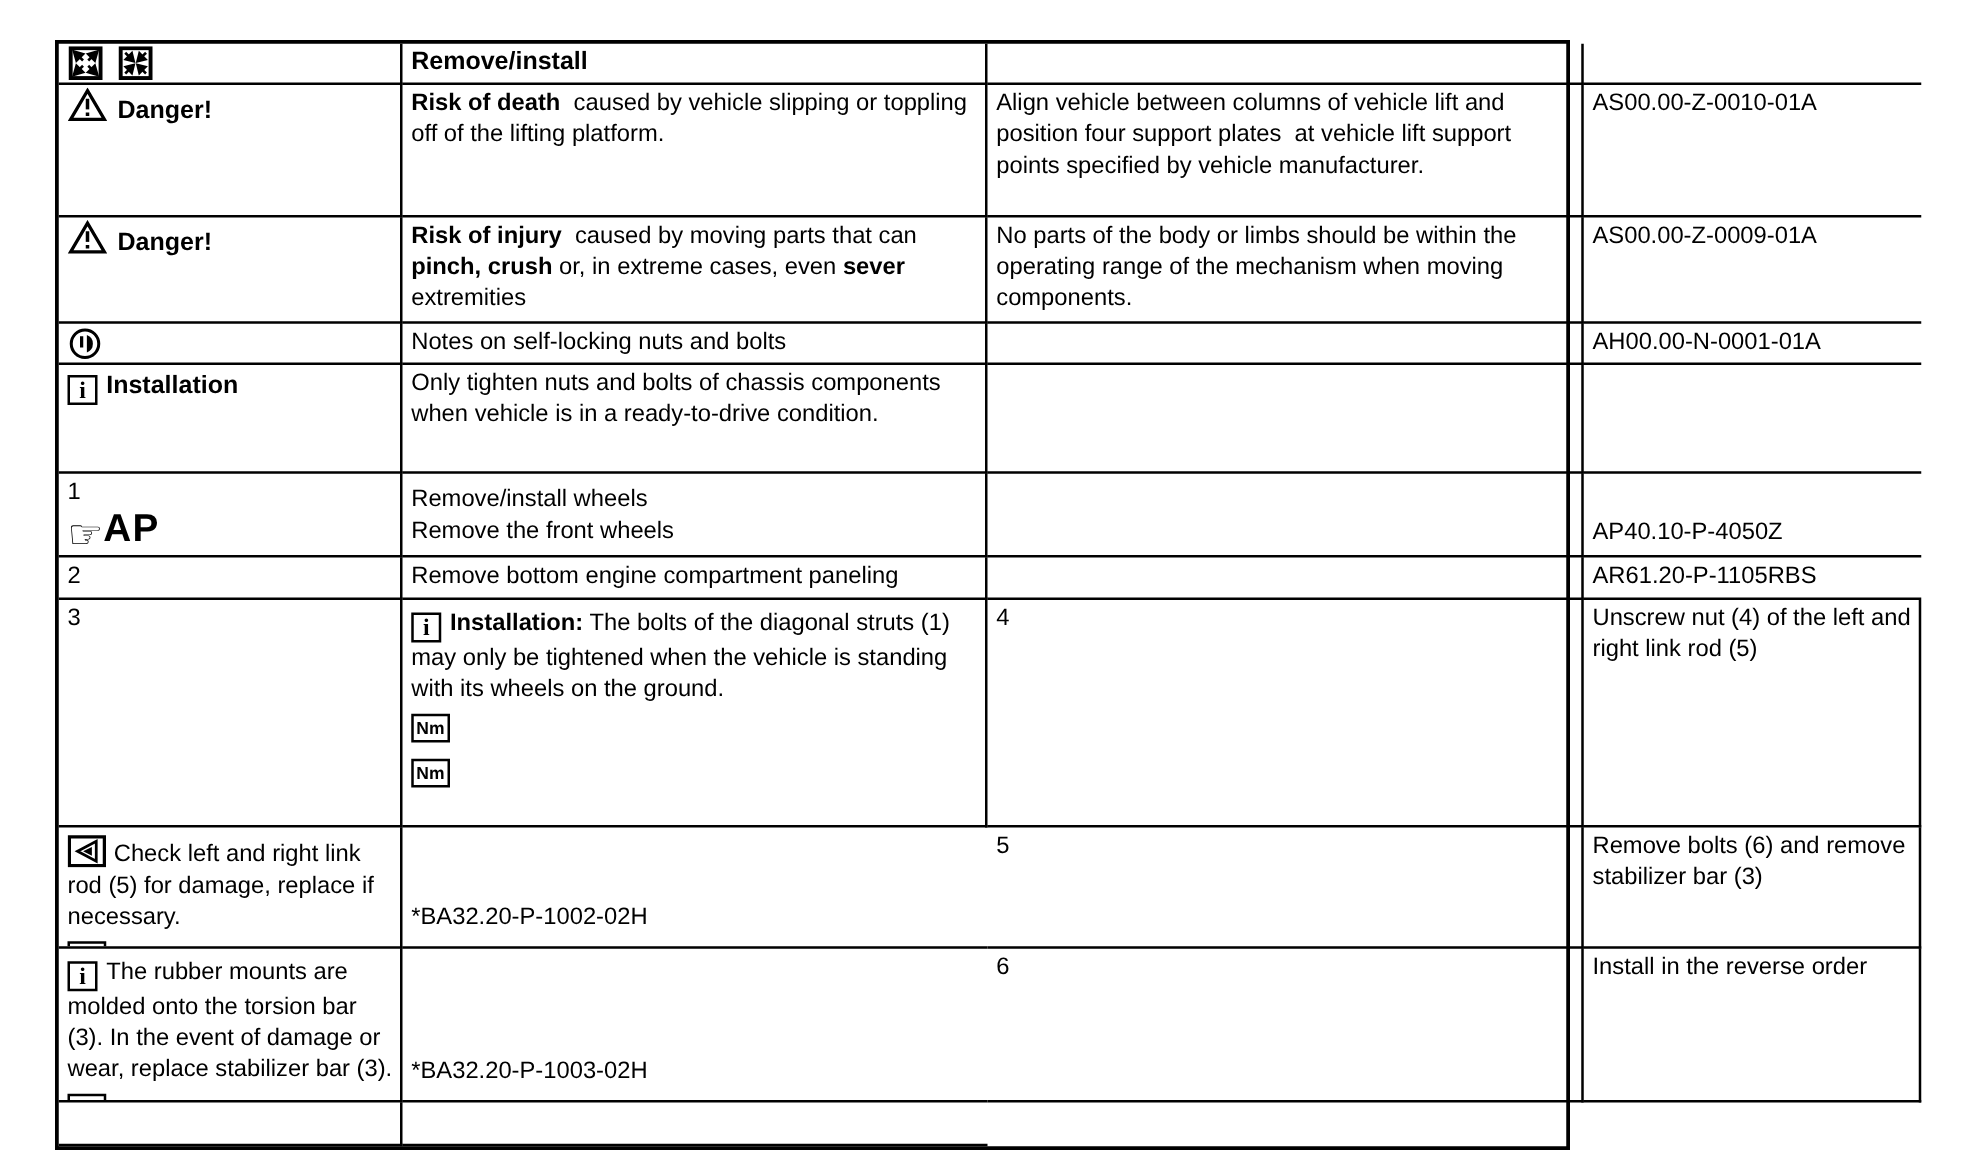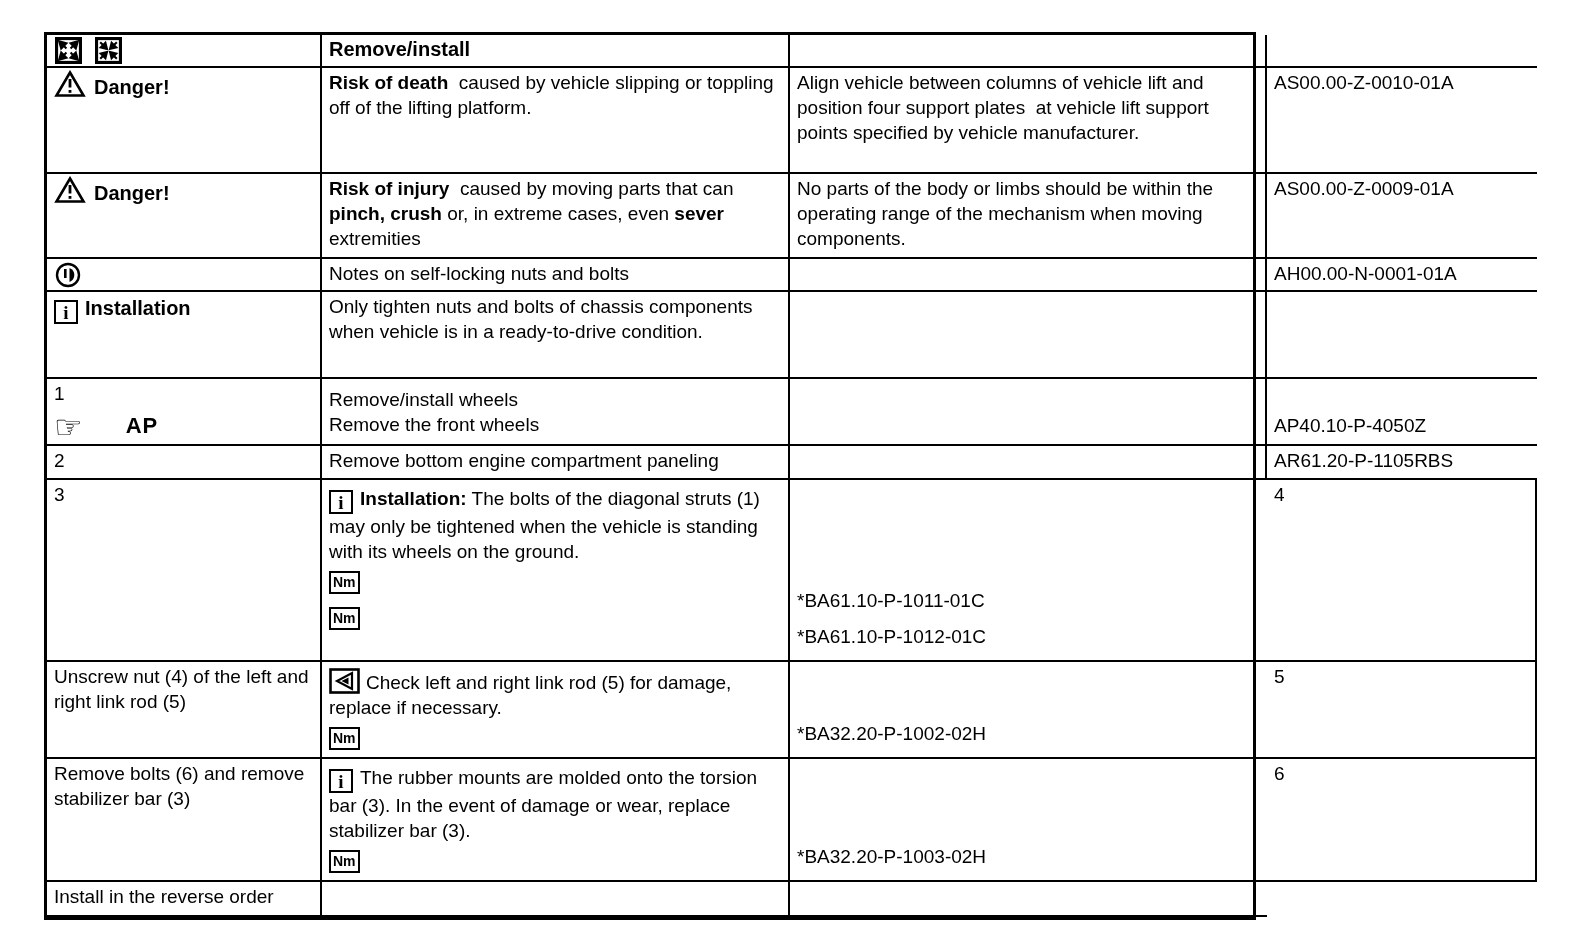--- a/index.html
+++ b/index.html
@@ -39,21 +39,21 @@
     text-align:center; font-family:"Liberation Serif", serif; font-weight:bold;
     font-size:19px; line-height:21px; vertical-align:-4px; margin-right:7px;
   }
   .nm-box {
     display:inline-block; border:2px solid #000; padding:0 2px;
     font-weight:bold; font-size:14px; line-height:19px; height:23px;
   }
   .nm-row { height:36px; display:flex; align-items:center; }
   .check-box { display:inline-block; width:31px; height:26px; vertical-align:-5px; margin-right:6px; }
   .hand { font-size:32px; line-height:30px; vertical-align:-5px; }
-  .ap-label { font-weight:bold; font-size:22px; letter-spacing:1px;margin-left:43px; }
+  .ap-label { font-weight:bold; font-size:31px; letter-spacing:1px; }
   .step-col { display:flex; flex-direction:column; justify-content:space-between; }
   .two-line > div { min-height:25px; }
   .danger-label { font-size:20px; font-weight:bold; }
   .row-top-pad { padding-top:4px; }
 </style>
 </head>
 <body>
 
 <div class="doc-table">
 
@@ -150,24 +150,20 @@
   <div class="cell">3</div>
   <div class="cell">
     <div class="row-top-pad"><span class="i-box">i</span><span class="b">Installation:</span><span> The bolts of the diagonal struts (1) may only be tightened when the vehicle is standing with its wheels on the ground.</span></div>
     <div class="nm-row">
         <span class="nm-box">Nm</span>
       </div>
     <div class="nm-row">
         <span class="nm-box">Nm</span>
       </div>
   </div>
-  <div class="cell c4 code-cell align-end">
-    <div class="code-line">*BA61.10-P-1011-01C</div>
-    <div class="code-line">*BA61.10-P-1012-01C</div>
-  </div>
 
   <div class="cell">4</div>
   <div class="cell">Unscrew nut (4) of the left and right link rod (5)</div>
   <div class="cell">
     <div class="row-top-pad"><span class="check-box"><svg width="31" height="26" viewBox="0 0 31 26">
       <rect x="1.5" y="1.5" width="28" height="23" fill="none" stroke="#000" stroke-width="2.6"></rect>
       <polygon points="23,5 23,21 8,13" fill="none" stroke="#000" stroke-width="2.2"></polygon>
       <polygon points="19.5,9.5 19.5,16.5 12.5,13" fill="#000"></polygon>
           </svg></span><span>Check left and right link rod (5) for damage, replace if necessary.</span></div>
     <div class="nm-row">

